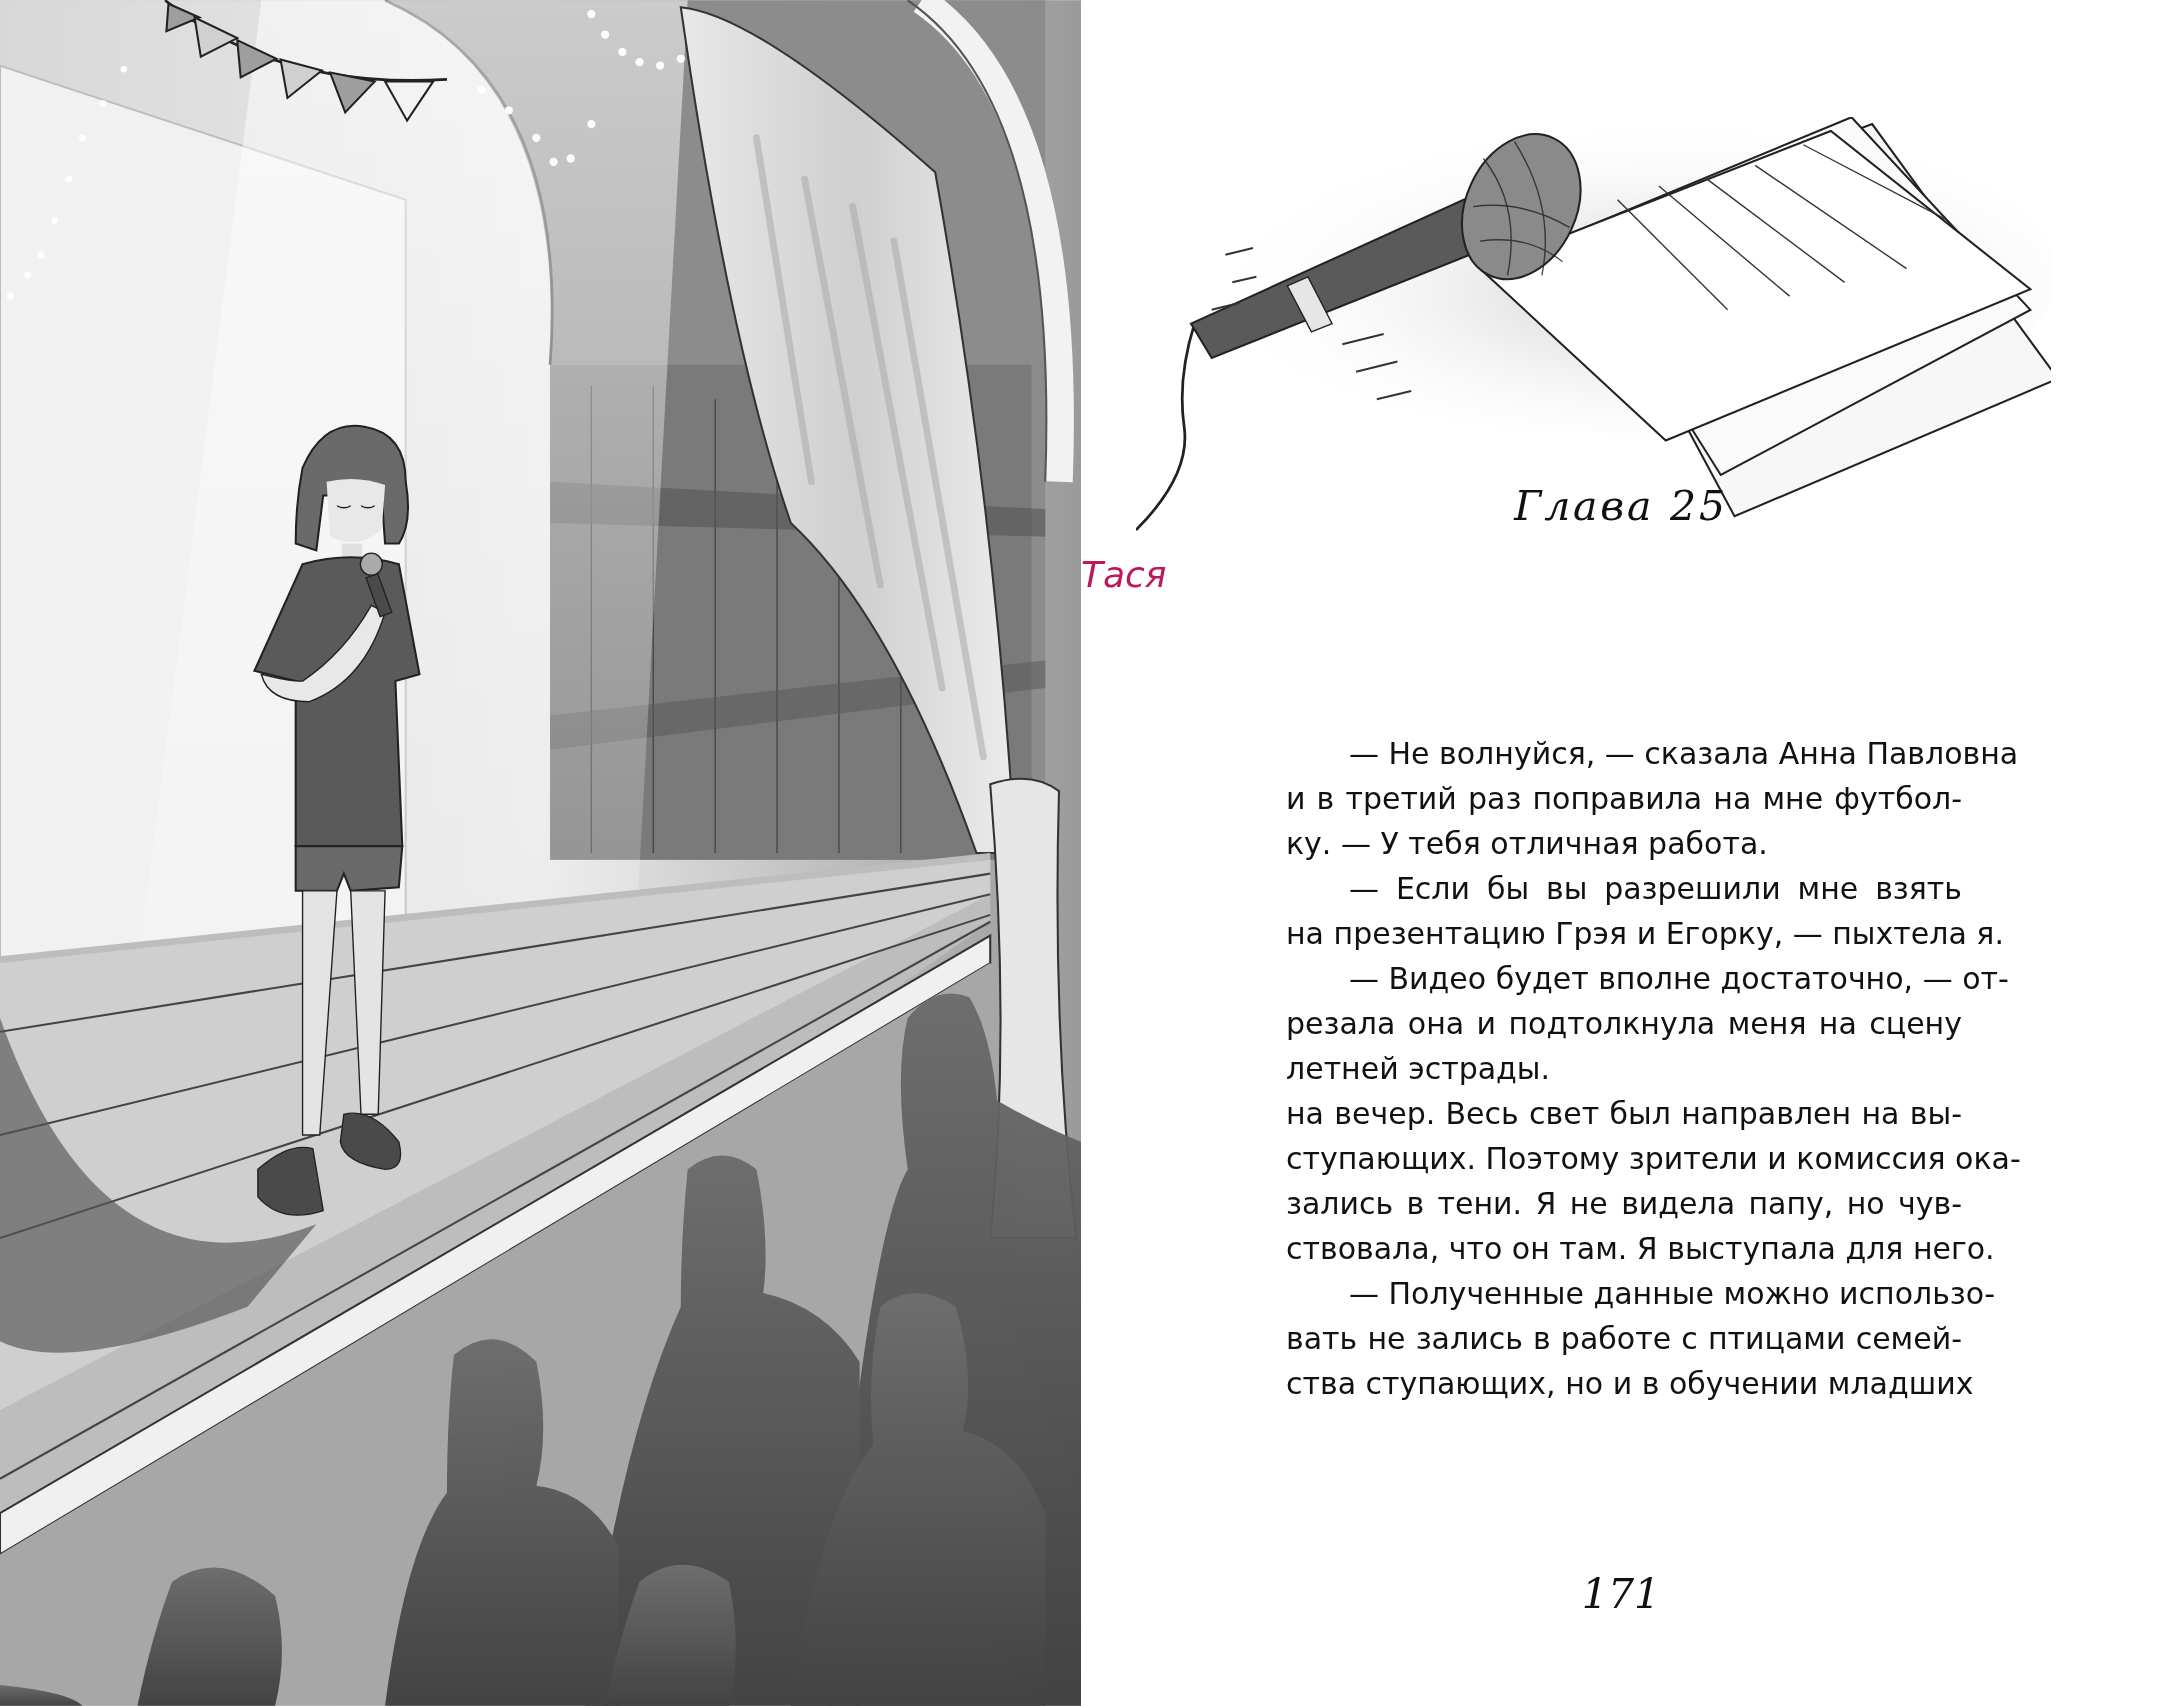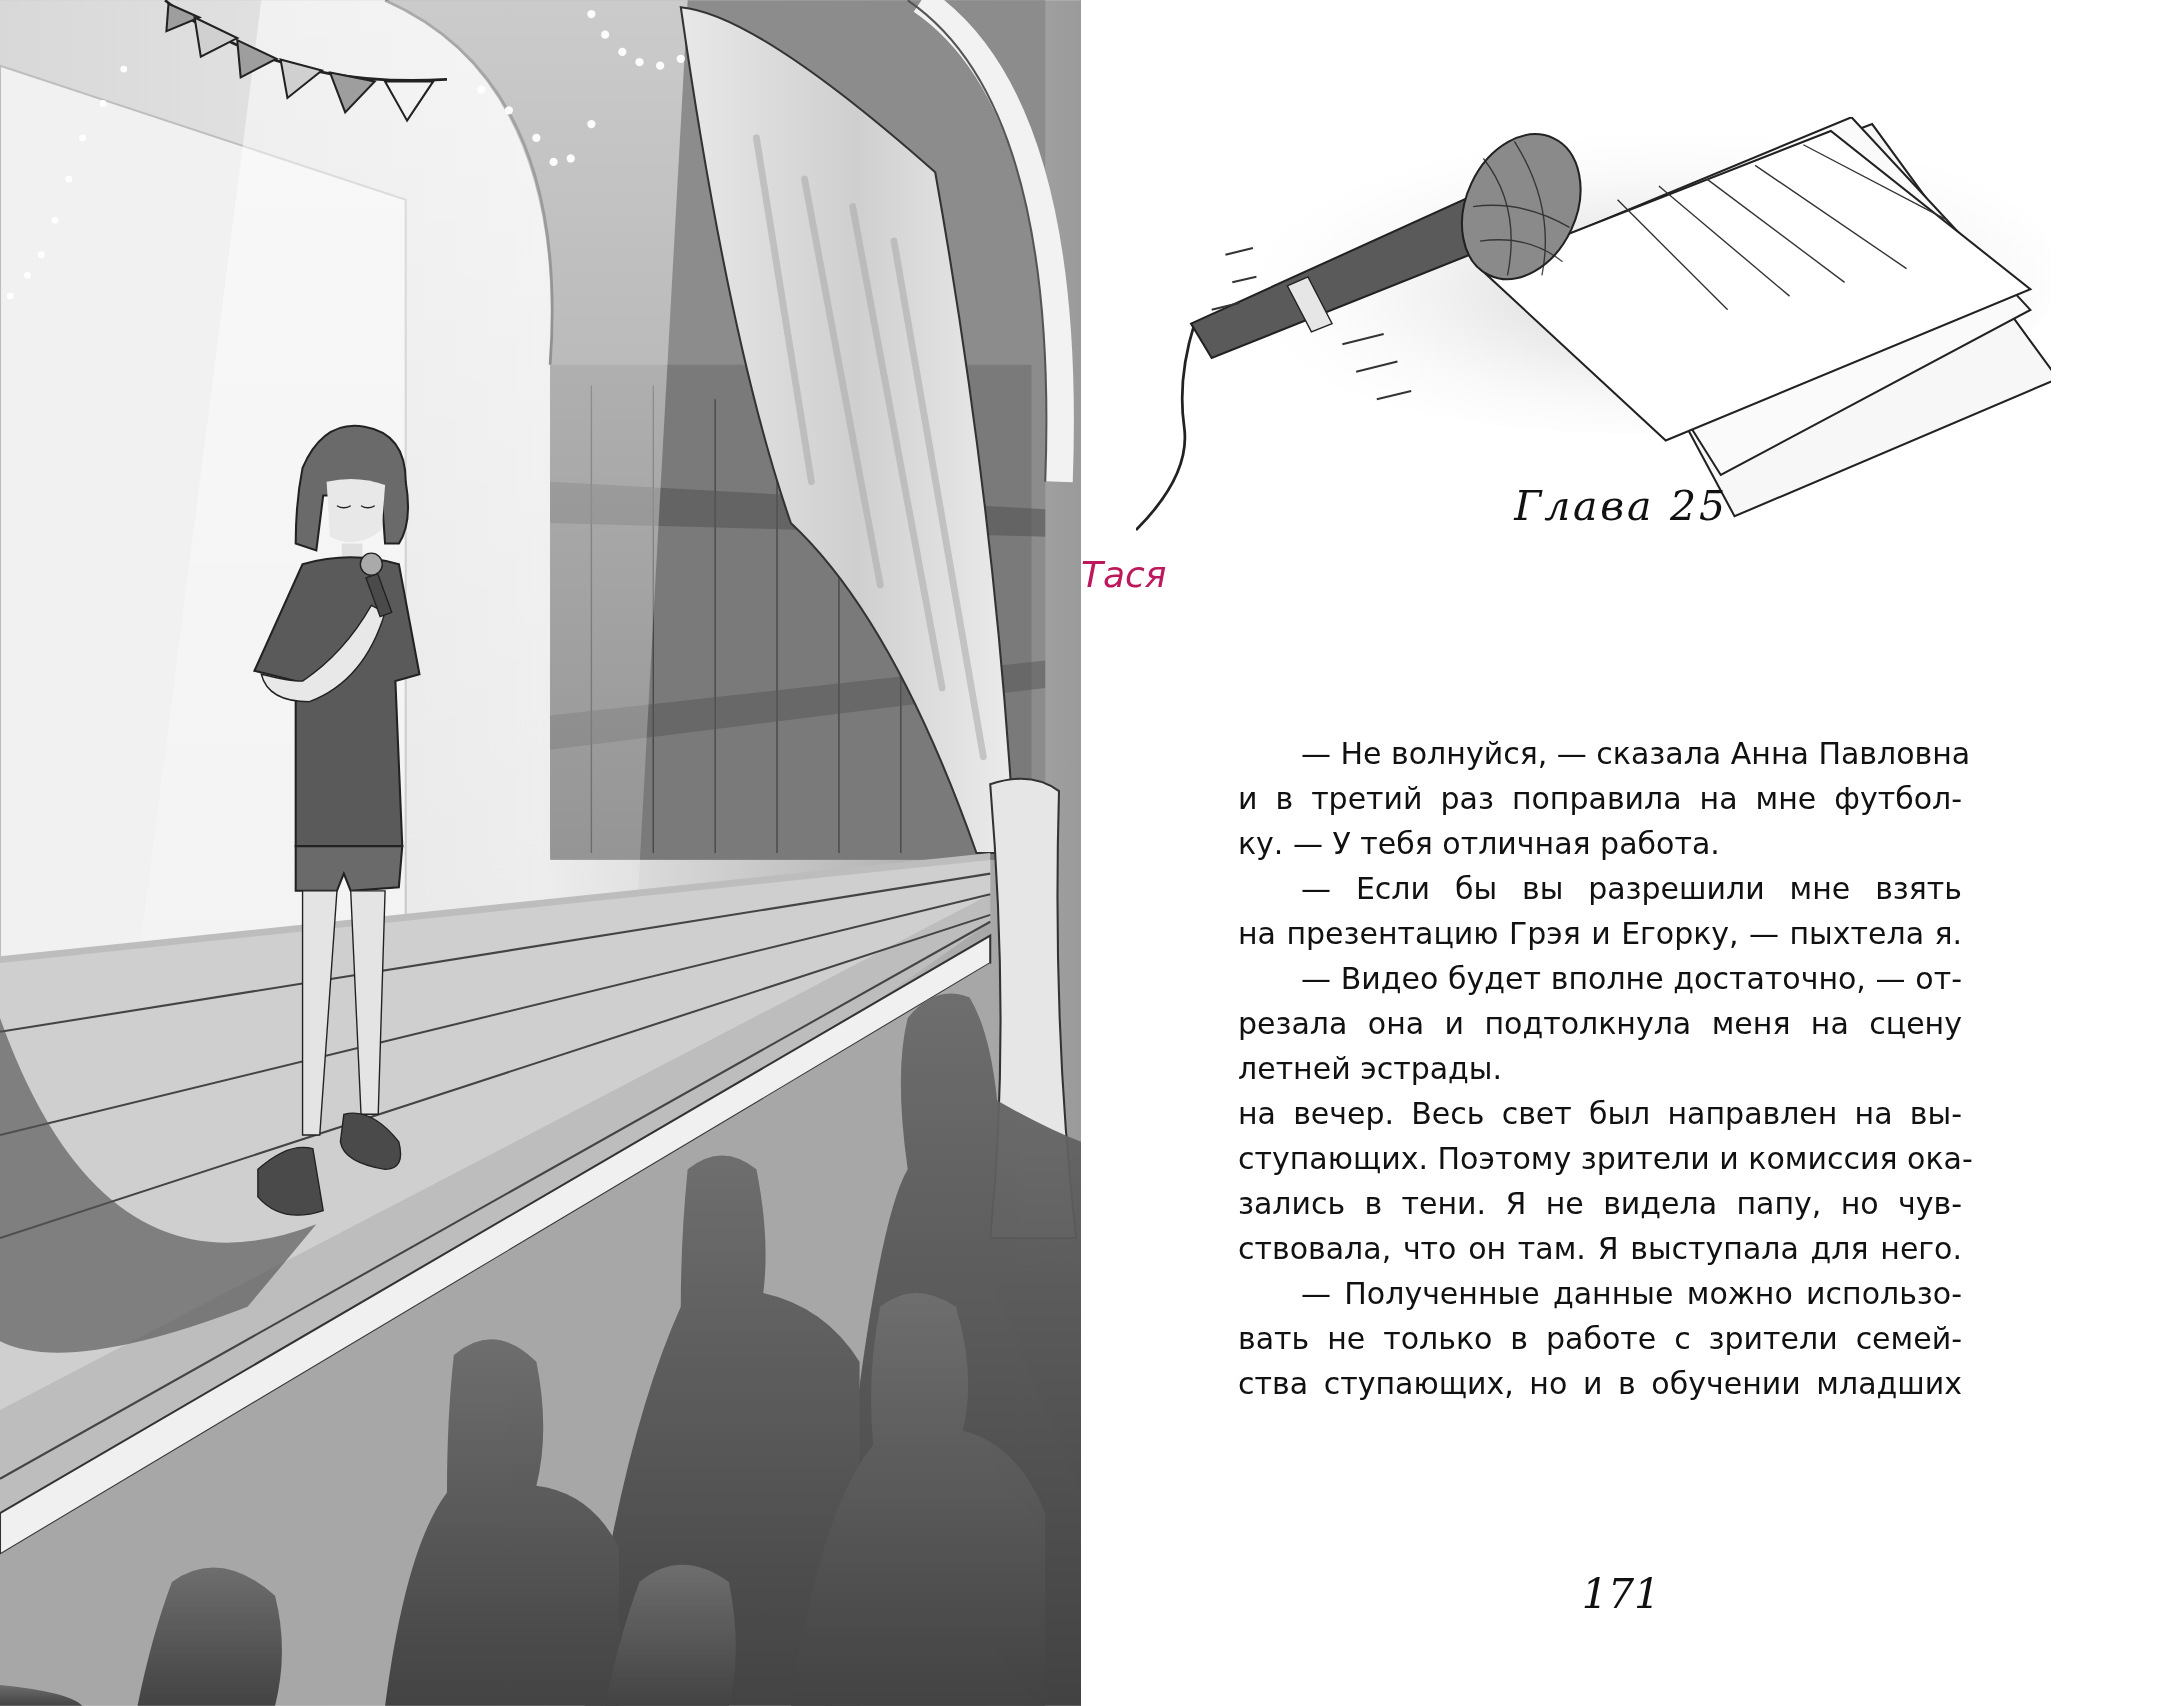--- a/index.html
+++ b/index.html
@@ -26,21 +26,21 @@
     position:absolute; left:0; width:1080px; top:554px; text-align:left;
     font-family:"DejaVu Sans", sans-serif; font-style:italic; font-size:36px; color:#be185d;
   }
   .body-text {
     position:absolute; left:157px; top:731px; width:724px;
     font-family:"DejaVu Sans", sans-serif; font-size:30px; color:#111;
     line-height:45px;
   }
   .line {
     display:block; height:45px; white-space:nowrap;
-    text-align:justify; text-align-last:justify;
+    text-align:justify; text-align-last:justify;margin-left:48px;
   }
   .line.indent { padding-left:63px; }
   .line.last { text-align-last:left; }
   .page-number {
     position:absolute; left:0; width:1080px; top:1570px; text-align:center;
     font-family:"DejaVu Serif", serif; font-style:italic; font-size:41px; color:#111;
   }
 </style>
 </head>
 <body>
@@ -249,19 +249,19 @@
     <span class="line indent">— Видео будет вполне достаточно, — от-</span>
     <span class="line">резала она и подтолкнула меня на сцену</span>
     <span class="line last">летней эстрады.</span>
 
     <span class="line">на вечер. Весь свет был направлен на вы-</span>
     <span class="line">ступающих. Поэтому зрители и комиссия ока-</span>
     <span class="line">зались в тени. Я не видела папу, но чув-</span>
     <span class="line">ствовала, что он там. Я выступала для него.</span>
 
     <span class="line indent">— Полученные данные можно использо-</span>
-    <span class="line">вать не только в работе с зрители семей-</span>
+    <span class="line">вать не зались в работе с птицами семей-</span>
     <span class="line">ства ступающих, но и в обучении младших</span>
   </div>
 
   <div class="page-number">171</div>
 </div>
 
 
 </body></html>

